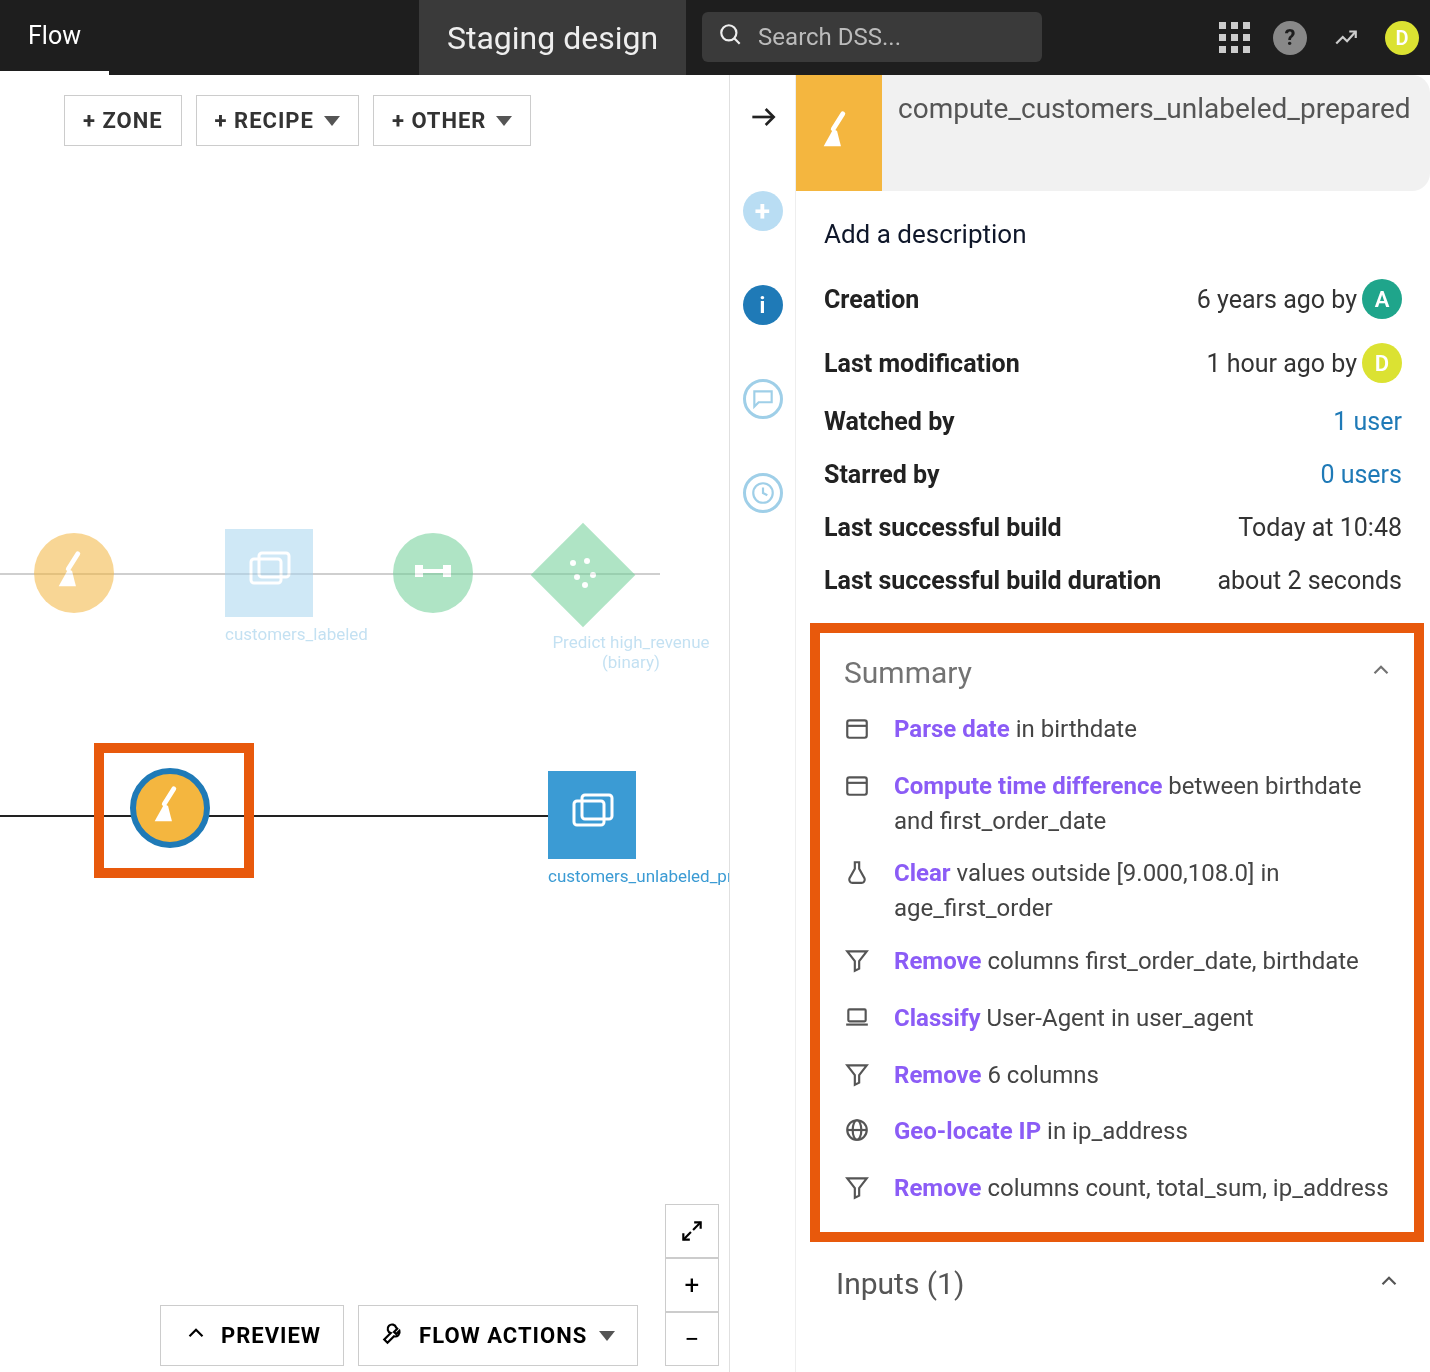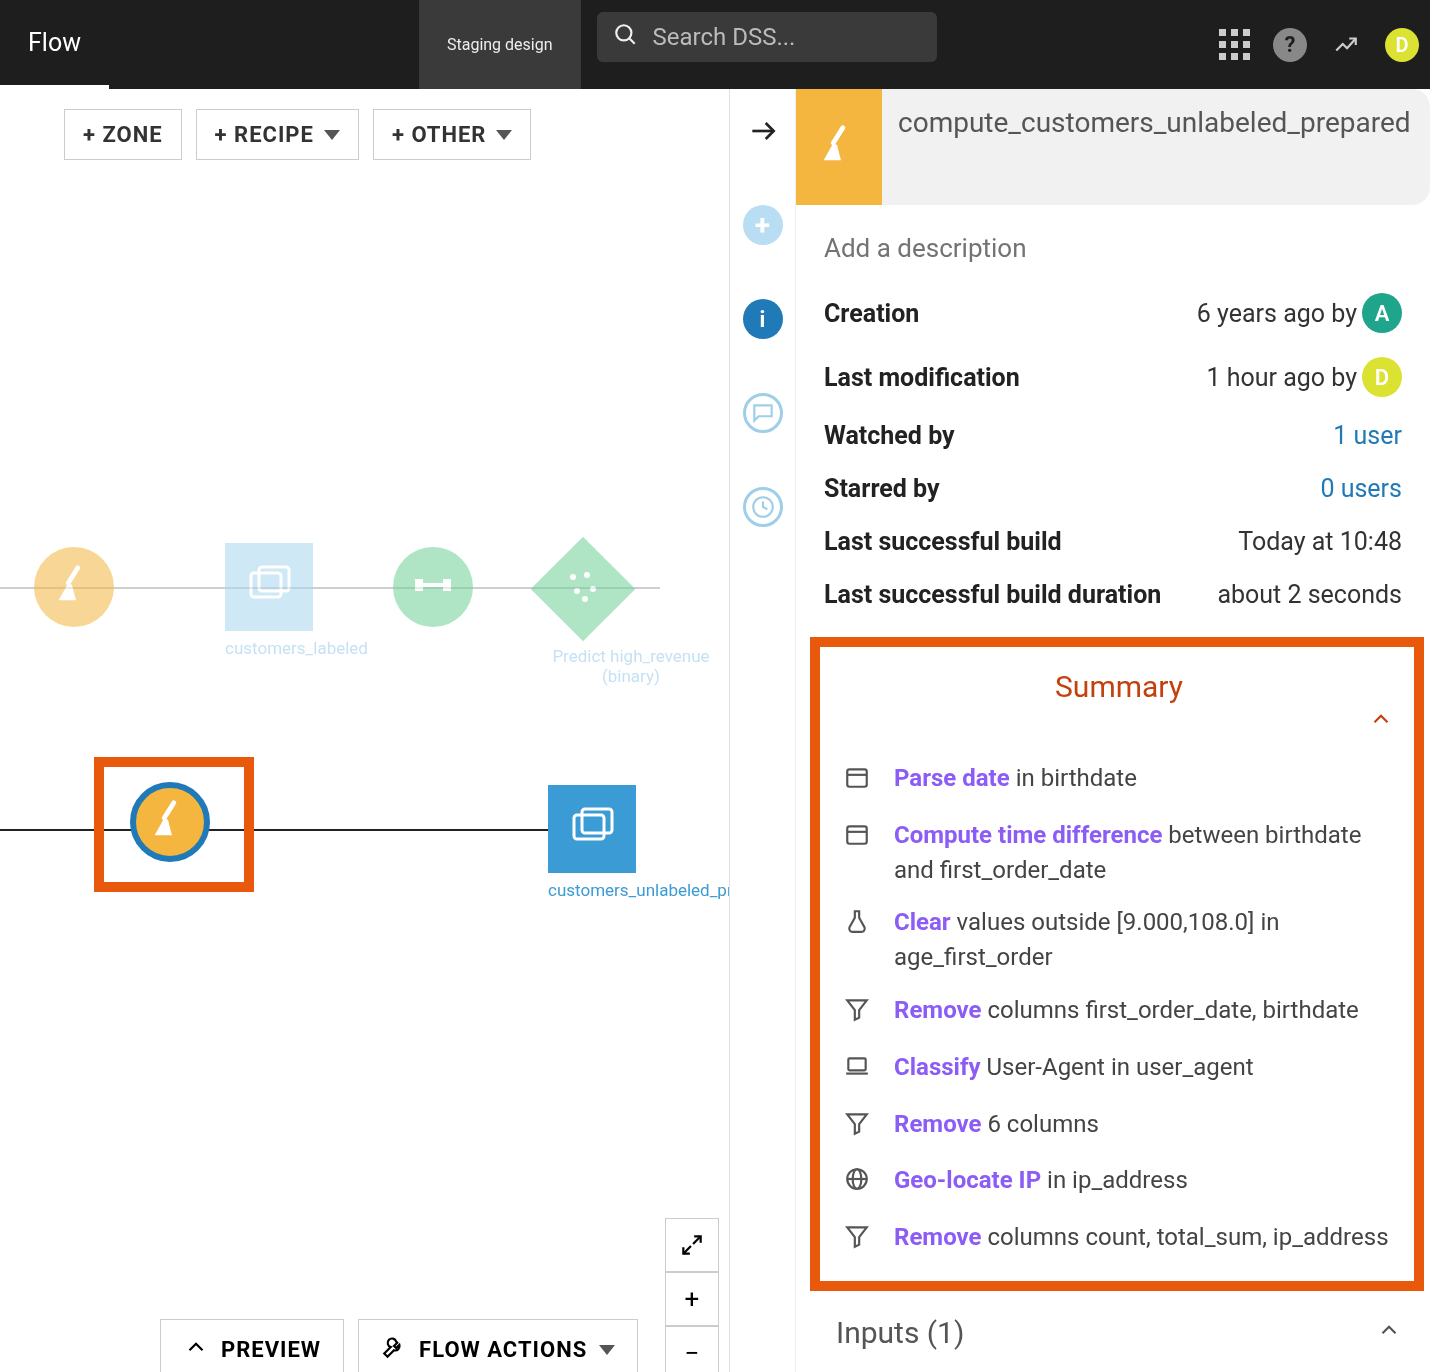--- a/index.html
+++ b/index.html
@@ -1,23 +1,23 @@
 <!DOCTYPE html>
 <html><head>
 <meta charset="utf-8">
 <style>
 * { margin: 0; padding: 0; box-sizing: border-box; font-family: -apple-system, "Segoe UI", Roboto, Helvetica, Arial, sans-serif; }
 html, body { width: 1430px; height: 1372px; overflow: hidden; background: #fff; color: #222; }
 
 
-.topbar { height: 89px; background: #1e1e1e; display: flex; align-items: stretch; color: #eee; }
+.topbar { height: 75px; background: #1e1e1e; display: flex; align-items: stretch; color: #eee; }
 .topbar .nav-item { display: flex; align-items: center; padding: 0 28px; font-size: 25px; color: #fff; }
 .topbar .nav-item.active { border-bottom: 4px solid #fff; }
 .topbar .spacer-left { flex: 0 0 310px; }
-.topbar .staging { background: #3a3a3a; font-size: 16px; padding: 8px 28px; display: flex; align-items: center; text-align: right; }
+.topbar .staging { background: #3a3a3a; font-size: 32px; padding: 8px 28px; display: flex; align-items: center; text-align: right; }
 .topbar .search-wrap { background: #3a3a3a; display: flex; align-items: center; border-radius: 6px; height: 50px; margin: 12px 16px; padding: 0 16px; flex: 0 0 340px; gap: 14px; }
 .topbar .search-wrap input { background: transparent; border: none; outline: none; color: #ccc; font-size: 24px; width: 100%; }
 .topbar .search-wrap input::placeholder { color: #bbb; }
 .topbar .grow { flex: 1; }
 .topbar .icon-btn { width: 56px; display: flex; align-items: center; justify-content: center; }
 .avatar { width: 34px; height: 34px; border-radius: 50%; display: flex; align-items: center; justify-content: center; font-size: 20px; font-weight: 600; color: #fff; }
 .avatar.small { width: 40px; height: 40px; font-size: 22px; }
 .avatar.yellow { background: #dbe232; color: #fff; }
 .avatar.teal { background: #1fa58b; }
 
@@ -61,30 +61,30 @@
 .round-icon { width: 40px; height: 40px; border-radius: 50%; display: flex; align-items: center; justify-content: center; font-weight: 700; }
 .round-icon.plus { background: #b9ddf3; color: #fff; font-size: 28px; }
 .round-icon.info { background: #1f7ab7; color: #fff; font-size: 22px; }
 .round-icon.chat { border: 3px solid #9fcfe8; color: #9fcfe8; }
 .round-icon.clock { border: 3px solid #9fcfe8; color: #9fcfe8; }
 
 .detail { flex: 1; overflow-y: auto; }
 .detail-header { display: flex; background: #f1f1f1; border-radius: 18px; }
 .detail-header .recipe-badge { width: 86px; height: 116px; background: #f4b63f; display: flex; align-items: center; justify-content: center; margin-right: 16px; }
 .detail-header .title { font-size: 28px; color: #555; padding: 16px 12px 16px 0; line-height: 1.3; word-break: break-all; }
-.desc-placeholder { color: #737373; font-size: 26px; padding: 28px 28px 28px 28px; }
+.desc-placeholder { color: #0f172a; font-size: 26px; padding: 28px 28px 28px 28px; }
 .meta-table { padding: 2px 28px 28px 28px; display: flex; flex-direction: column; gap: 24px; font-size: 25px; }
 .meta-row { display: flex; align-items: center; gap: 10px; }
 .meta-row .k { font-weight: 700; color: #222; flex: 1; }
 .meta-row .v { color: #333; display: flex; align-items: center; gap: 5px; }
 .meta-row .v a { color: #1f7ab7; text-decoration: none; }
 
 
 .summary-box { border: 10px solid #e8590c; margin: 0 6px 0 14px; padding: 22px 20px 22px 24px; }
-.summary-box h2 { font-size: 30px; font-weight: 400; color: #c2410c; margin-bottom: 22px; display: flex; align-items: center; flex-direction: column; }
+.summary-box h2 { font-size: 30px; font-weight: 400; color: #737373; margin-bottom: 22px; display: flex; align-items: center; }
 .summary-box h2 .chev { margin-left: auto; }
 .step { display: flex; gap: 20px; font-size: 24px; color: #444; margin-bottom: 18px; line-height: 1.45; }
 .step .ic { width: 30px; flex-shrink: 0; color: #555; margin-top: 3px; }
 .step .txt b { font-weight: 700; color: #8b5cf6; text-align: right; }
 
 .inputs-row { padding: 24px 28px 0 40px; display: flex; align-items: center; font-size: 30px; color: #555; }
 .inputs-row .chev { margin-left: auto; }
 
 
 .svg-i { width: 26px; height: 26px; stroke: currentColor; fill: none; stroke-width: 2; }

